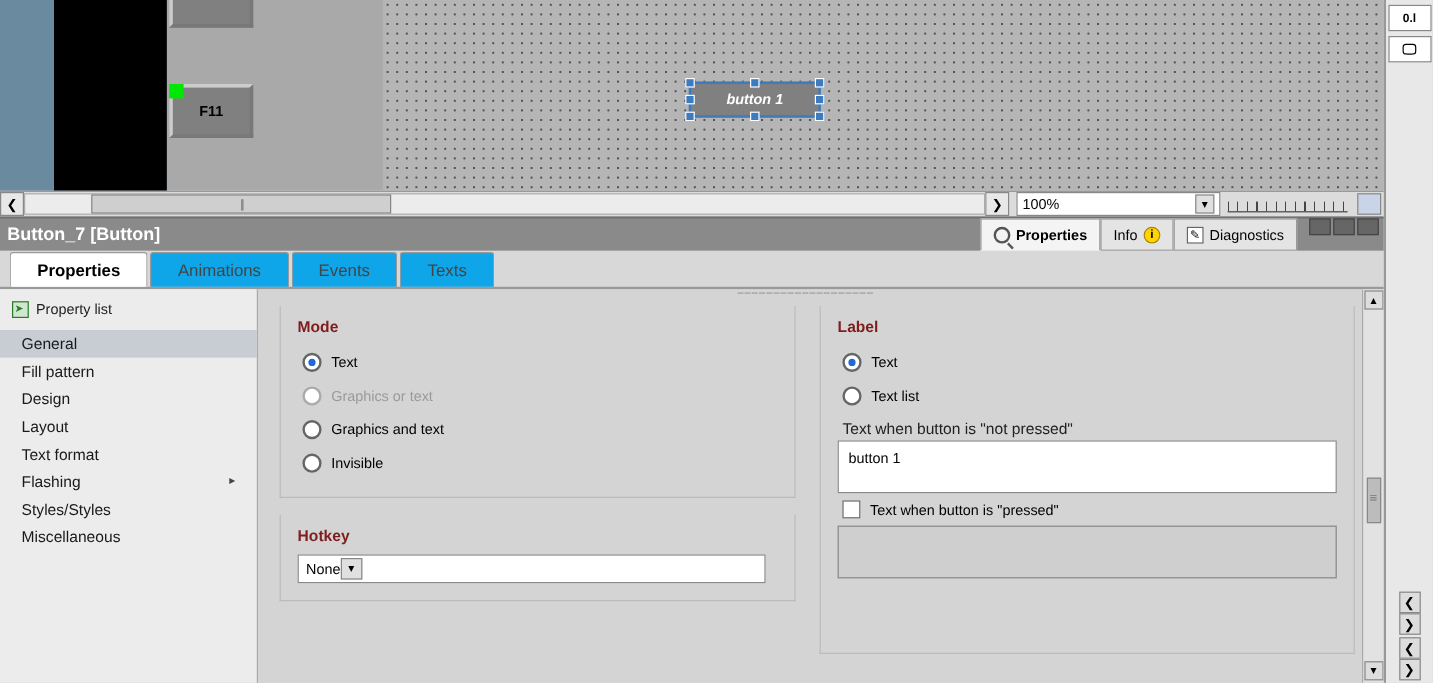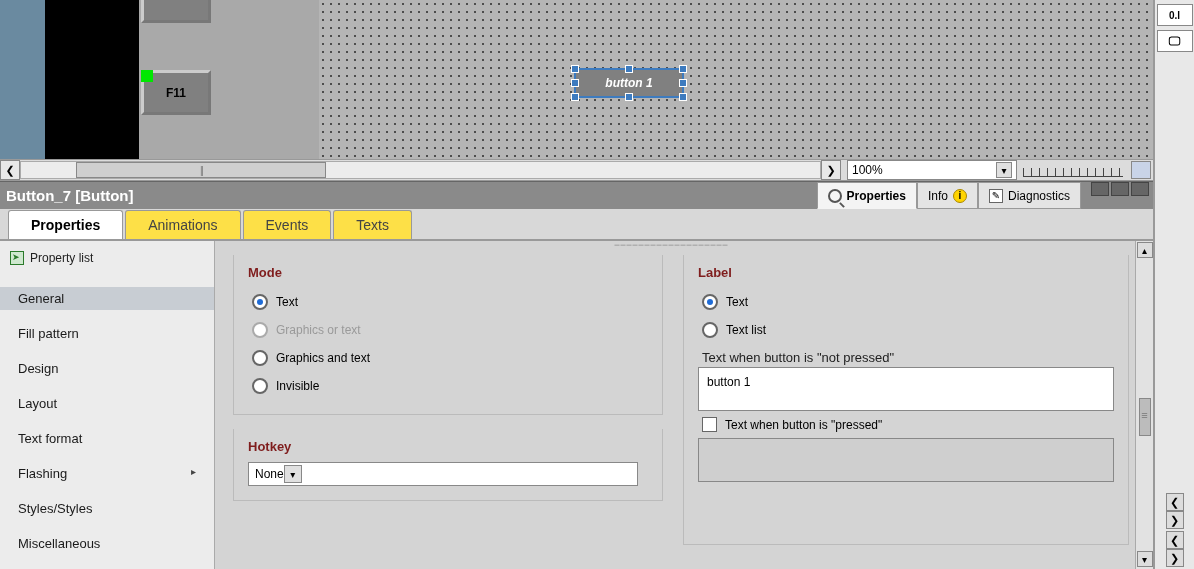--- a/index.html
+++ b/index.html
@@ -50,30 +50,30 @@
   .info-tab.active { background:#f4f4f4; font-weight:bold; border-bottom-color:#f4f4f4;}
   .info-tab .dot-i{width:14px;height:14px;border-radius:50%;background:#ffd400;border:1px solid #aa8800;color:#000;font-weight:bold;font-size:10px;display:flex;align-items:center;justify-content:center;}
   .ico-mag { width:14px;height:14px;border:2px solid #555;border-radius:50%;position:relative;}
   .ico-mag::after{content:"";position:absolute;right:-5px;bottom:-5px;width:6px;height:2px;background:#555;transform:rotate(45deg);}
   .ico-diag{width:14px;height:14px;border:1px solid #666;background:#fff;font-size:10px;display:flex;align-items:center;justify-content:center;}
   .win-ctrls{display:flex;gap:2px;margin-left:10px;margin-right:4px;}
   .win-ctrls div{width:18px;height:14px;background:#666;border:1px solid #444;}
 
   
   .subtab-row { position:absolute; left:0; right:41px; top:209px; height:32px; background:#d8d8d8; display:flex; align-items:flex-end; padding-left:8px; border-bottom:2px solid #999;}
-  .subtab { padding:6px 22px; background:#fde047; border:1px solid #999; border-bottom:none; color:#444; font-size:14px; margin-right:2px; border-radius:3px 3px 0 0;}
+  .subtab { padding:6px 22px; background:#0ea5e9; border:1px solid #999; border-bottom:none; color:#444; font-size:14px; margin-right:2px; border-radius:3px 3px 0 0;}
   .subtab.active { background:#fff; font-weight:bold; color:#000;}
 
   
   .lower { position:absolute; left:0; right:41px; top:241px; bottom:0; background:#d4d4d4; display:flex; }
   .prop-nav { width:215px; background:#ececec; border-right:1px solid #aaa; padding:8px 0;}
   .prop-nav-header { display:flex; align-items:flex-end; gap:6px; padding:2px 10px 10px; font-size:13px; color:#222;}
   .prop-nav-header .pl-icon{width:14px;height:14px;border:1px solid #2a7a2a;background:#cfe8cf;position:relative;}
   .prop-nav-header .pl-icon::after{content:"➤";font-size:9px;color:#2a7a2a;position:absolute;left:1px;top:0;}
-  .prop-nav-item { padding:4px 18px; font-size:13px; color:#1a1a1a; cursor:default;margin-top:12px;}
+  .prop-nav-item { padding:4px 18px; font-size:13px; color:#1a1a1a; cursor:default;}
   .prop-nav-item.selected { background:#c8cdd3; }
   .prop-nav-item.hasarrow::after{content:"▸"; float:right; color:#444; font-size:10px;}
 
   .panels { flex:1; position:relative; display:flex; padding:14px 24px 0 18px; gap:20px; overflow:hidden;}
   .group { background:#d4d4d4; border:1px solid #bbb; border-top:none; position:relative; padding:18px 14px 14px; }
   .group-title { font-weight:bold; font-size:13px; color:#7f1d1d; position:relative; top:-8px; background:#d4d4d4; }
   .col-left { display:flex; flex-direction:column; gap:14px; width:430px;}
   .col-right{ flex:1; }
   .radio-row, .check-row { display:flex; align-items:center; gap:8px; padding:6px 4px;}
   .radio { width:16px;height:16px;border:2px solid #666;border-radius:50%;background:#fff;position:relative;}

